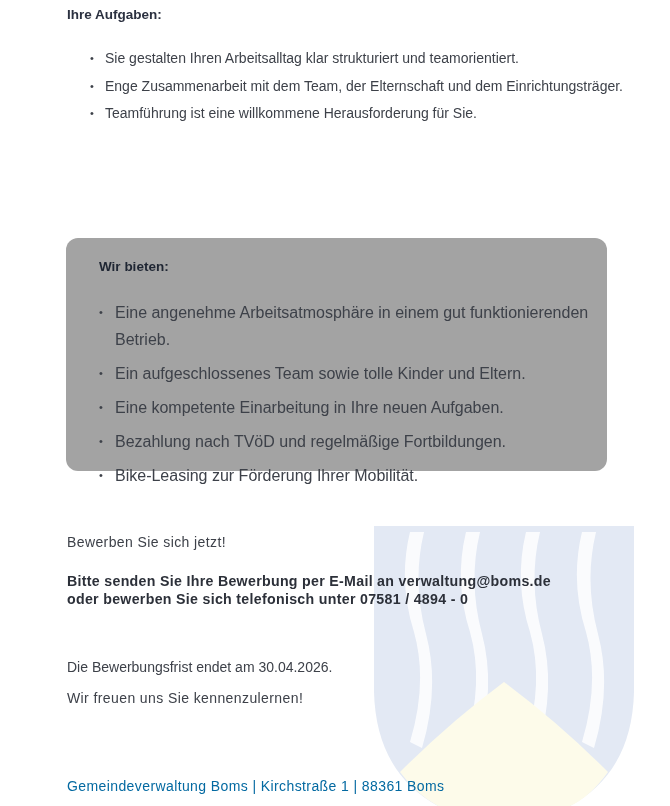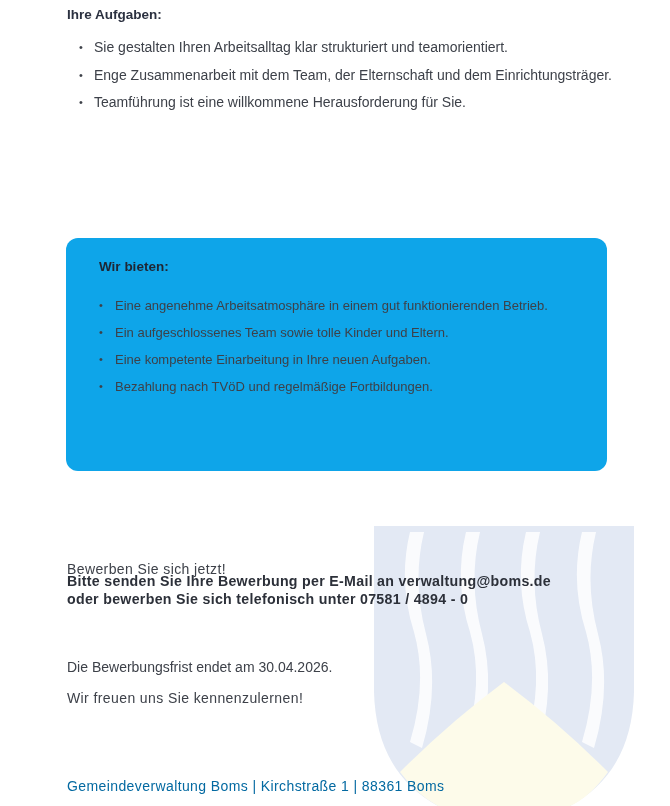--- a/index.html
+++ b/index.html
@@ -11,38 +11,38 @@
   }
   .crest {
     position: absolute; left: 370px; top: 522px; width: 268px; height: 284px;
     z-index: 0;
   }
   .content { position: relative; z-index: 1; }
   .aufgaben-title {
     position: absolute; left: 67px; top: 7px;
     font-size: 13.5px; font-weight: bold; color: #2b3140;
   }
-  ul.tasks { position: absolute; left: 78px; top: 33px; margin: 1px; padding: 0; list-style: none; width: 560px; }
+  ul.tasks { position: absolute; left: 78px; top: 33px; margin: 12px; padding: 0; list-style: none; width: 560px; }
   ul.tasks li {
     position: relative; padding-left: 15px; font-size: 14px; line-height: 27.5px;
   }
   ul.tasks li::before {
     content: "\2022"; position: absolute; left: 0; top: 0; font-size: 11px; color: #3d4149;
   }
   .offer-box {
     position: absolute; left: 66px; top: 238px; width: 541px; height: 233px;
-    background: #0ea5e9; border-radius: 12px;
+    background: #a3a3a3; border-radius: 12px;
   }
   .offer-title {
     position: absolute; left: 33px; top: 21px; font-size: 13.5px; font-weight: bold; color: #1f2633;
   }
   ul.offers { position: absolute; left: 33px; top: 54px; margin: 0; padding: 0; list-style: none; width: 490px; }
-  ul.offers li { position: relative; padding-left: 16px; font-size: 13px; line-height: 27px; }
+  ul.offers li { position: relative; padding-left: 16px; font-size: 16px; line-height: 27px; margin-top: 7px; }
   ul.offers li::before { content: "\2022"; position: absolute; left: 0; top: 0; font-size: 11px; }
-  .cta { position: absolute; left: 67px; top: 534px; font-size: 14px; letter-spacing: 0.4px; color: #3d4149; margin-top: 27px; }
+  .cta { position: absolute; left: 67px; top: 534px; font-size: 14px; letter-spacing: 0.4px; color: #3d4149; }
   .apply {
     position: absolute; left: 67px; top: 572px; width: 520px;
     font-size: 14.2px; font-weight: bold; line-height: 18px; letter-spacing: 0.3px; color: #2c3039;
   }
   .deadline { position: absolute; left: 67px; top: 652px; font-size: 14px; color: #3d4149; margin-top: 7px; }
   .greeting { position: absolute; left: 67px; top: 690px; font-size: 14px; letter-spacing: 0.4px; color: #3d4149; }
   .footer { position: absolute; left: 67px; top: 778px; font-size: 14px; letter-spacing: 0.4px; color: #0369a1; }
 </style>
 </head>
 <body>
@@ -66,20 +66,21 @@
     <li>Teamführung ist eine willkommene Herausforderung für Sie.</li>
   </ul>
 
   <div class="offer-box">
     <div class="offer-title">Wir bieten:</div>
     <ul class="offers">
       <li>Eine angenehme Arbeitsatmosphäre in einem gut funktionierenden Betrieb.</li>
       <li>Ein aufgeschlossenes Team sowie tolle Kinder und Eltern.</li>
       <li>Eine kompetente Einarbeitung in Ihre neuen Aufgaben.</li>
       <li>Bezahlung nach TVöD und regelmäßige Fortbildungen.</li>
+      <li>Bike-Leasing zur Förderung Ihrer Mobilität.</li>
     </ul>
   </div>
 
   <div class="cta">Bewerben Sie sich jetzt!</div>
   <div class="apply">Bitte senden Sie Ihre Bewerbung per E-Mail an verwaltung@boms.de oder bewerben Sie sich telefonisch unter 07581 / 4894 - 0</div>
   <div class="deadline">Die Bewerbungsfrist endet am 30.04.2026.</div>
   <div class="greeting">Wir freuen uns Sie kennenzulernen!</div>
   <div class="footer">Gemeindeverwaltung Boms | Kirchstraße 1 | 88361 Boms</div>
 </div>
 

